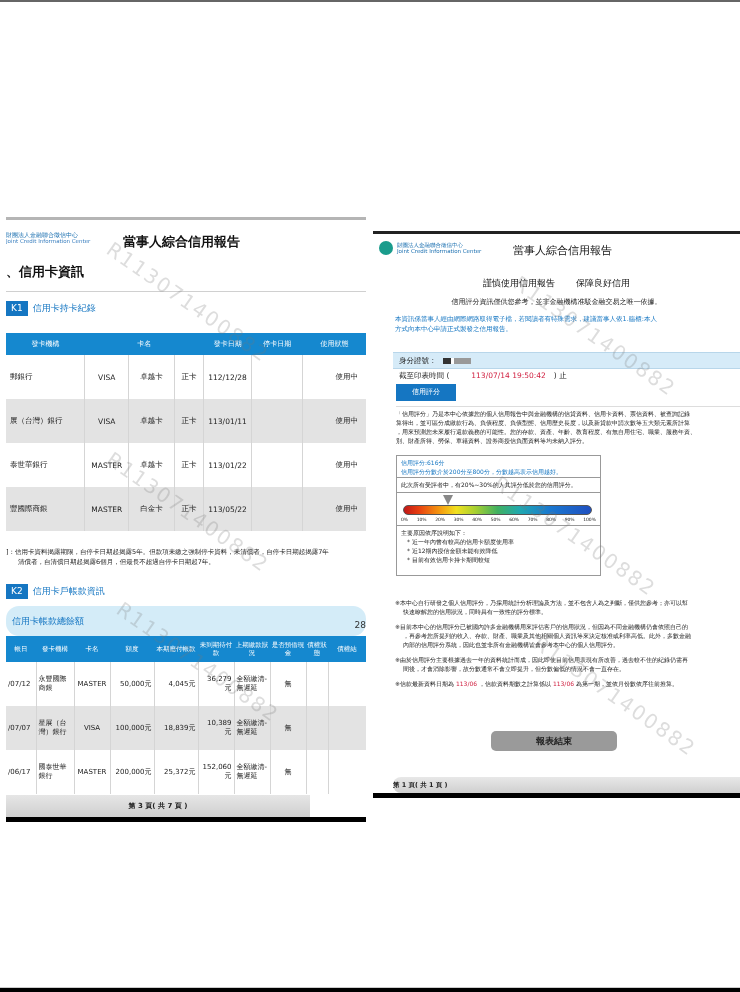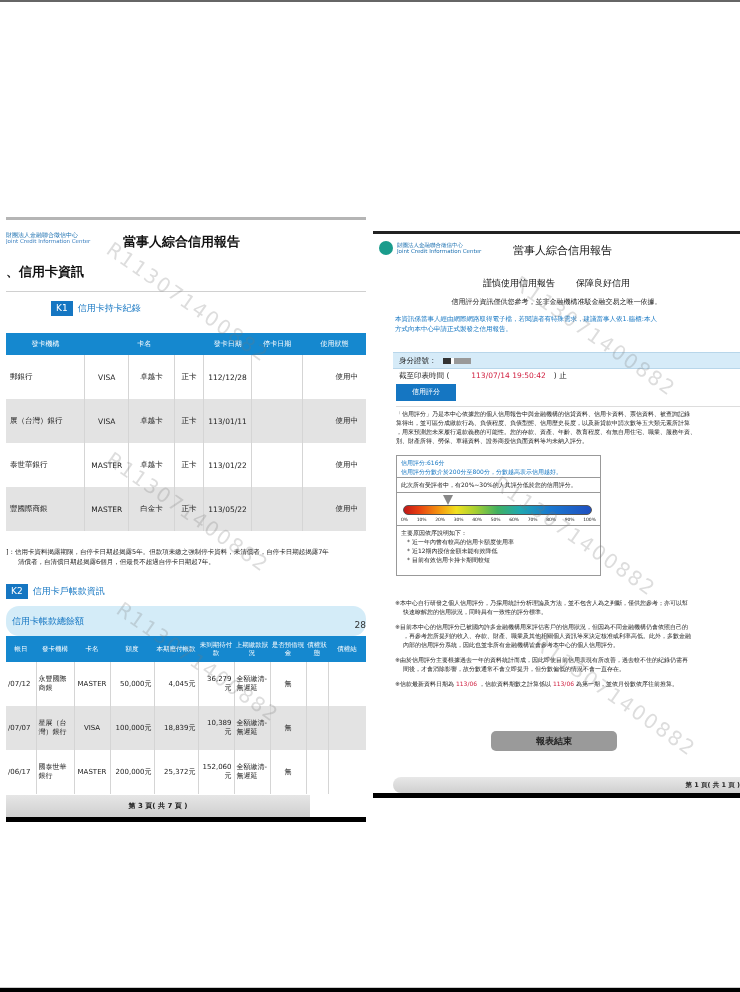--- a/index.html
+++ b/index.html
@@ -12,21 +12,21 @@
   .left-page { position: absolute; left: 6px; top: 217px; width: 360px; height: 605px; overflow: hidden; background: #fff; }
   .left-page .page-topline { position: absolute; left: 0; top: 0; width: 360px; height: 3px; background: #b5b5b5; }
   .lp-logo { position: absolute; left: 0; top: 14px; font-size: 6px; line-height: 7px; color: #1a6fb0; }
   .lp-logo .en { color: #3a7fbf; font-size: 5.5px; }
   .lp-title { position: absolute; left: 117px; top: 16px; font-size: 13px; font-weight: bold; color: #111; }
   .lp-section { position: absolute; left: 0; top: 46px; font-size: 13px; font-weight: bold; color: #111; }
   .lp-rule { position: absolute; left: 0; top: 74px; width: 360px; height: 1px; background: #d0d0d0; }
   .tag { position: absolute; display: flex; align-items: center; }
   .tag .box { background: #1576c2; color: #fff; font-size: 9px; padding: 2px 5px; height: 15px; line-height: 11px; }
   .tag .lbl { color: #1576c2; font-size: 9px; margin-left: 5px; }
-  .k1-tag { left: 0; top: 84px; margin-left: 45px; }
+  .k1-tag { left: 0; top: 84px; }
   table.k1 { position: absolute; left: 0; top: 116px; width: 360px; border-collapse: collapse; font-size: 7.5px; }
   table.k1 th { background: #1588cf; color: #fff; font-weight: normal; height: 22px; font-size: 7px; }
   table.k1 td { height: 44px; border-right: 1px solid #d5d5d5; padding: 0 4px; }
   table.k1 tr.alt td { background: #e3e3e3; }
   table.k1 td.status { text-align: right; padding-right: 8px; border-right: none; }
   .k1-note { position: absolute; left: 0; top: 330px; width: 360px; font-size: 6.5px; line-height: 10px; color: #222; white-space: nowrap; }
   .k2-tag { left: 0; top: 367px; }
   .k2-summary { position: absolute; left: 0; top: 389px; width: 360px; height: 30px; background: #d4ecf8; display: flex; align-items: center; justify-content: space-between; padding: 0 0 0 6px; border-radius: 13px; }
   .k2-summary .t { color: #1576c2; font-size: 9px; }
   .k2-summary .v { color: #333; font-size: 9px; margin-top: 8px; }
@@ -62,21 +62,21 @@
   .gauge { position: absolute; left: 6px; top: 12px; width: 189px; height: 10px; border-radius: 5px; border: 1px solid #555; background: linear-gradient(90deg, #c01818 0%, #e84010 8%, #f5a010 20%, #f0e020 28%, #a8d030 38%, #40b060 50%, #20a8b0 62%, #1a78d0 78%, #2050c0 100%); }
   .pointer { position: absolute; left: 46px; top: 2px; width: 0; height: 0; border-left: 5px solid transparent; border-right: 5px solid transparent; border-top: 10px solid #888; }
   .ticks { position: absolute; left: 4px; top: 24px; width: 195px; display: flex; justify-content: space-between; font-size: 4.5px; color: #222; }
   .score-box .sb4 { font-size: 6px; line-height: 9px; color: #222; padding: 2px 4px; }
   .score-box .sb4 .rs { padding-left: 6px; }
   .rp-notes { position: absolute; left: 22px; top: 367px; width: 345px; font-size: 6px; line-height: 9px; color: #222; white-space: nowrap; overflow: hidden; }
   .rp-notes p { margin-bottom: 6px; }
   .rp-notes .ind { padding-left: 8px; }
   .rp-notes .red { color: #d02040; }
   .end-btn { position: absolute; left: 118px; top: 500px; width: 126px; height: 20px; background: #9a9a9a; border-radius: 5px; font-size: 9px; font-weight: bold; color: #222; text-align: center; line-height: 20px; }
-  .rp-footer { position: absolute; left: 20px; top: 546px; width: 347px; height: 16px; background: linear-gradient(#e8e8e8, #cfcfcf); border-radius: 8px 0 0 8px; font-size: 6.5px; font-weight: bold; text-align: right; line-height: 16px; }
+  .rp-footer { position: absolute; left: 20px; top: 546px; width: 347px; height: 16px; background: linear-gradient(#e8e8e8, #cfcfcf); border-radius: 8px 0 0 8px; font-size: 6.5px; font-weight: bold; text-align: left; line-height: 16px; }
   .rp-footer-bar { position: absolute; left: 0; top: 562px; width: 367px; height: 5px; background: #000; }
 
   
   .wm { position: absolute; color: rgba(120,120,120,0.25); font-size: 20px; transform: rotate(35deg); transform-origin: left top; white-space: nowrap; pointer-events: none; letter-spacing: 2px; }
 </style>
 </head>
 <body>
 
 <div class="topbar"></div>
 

